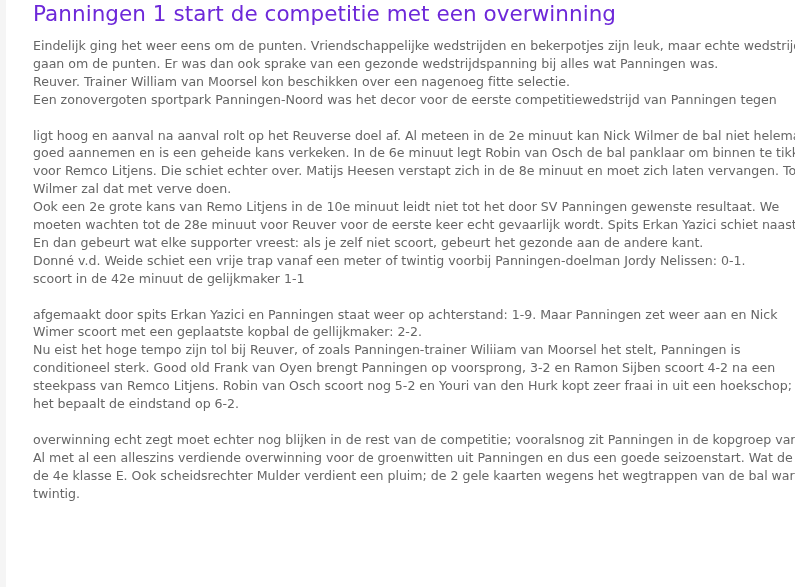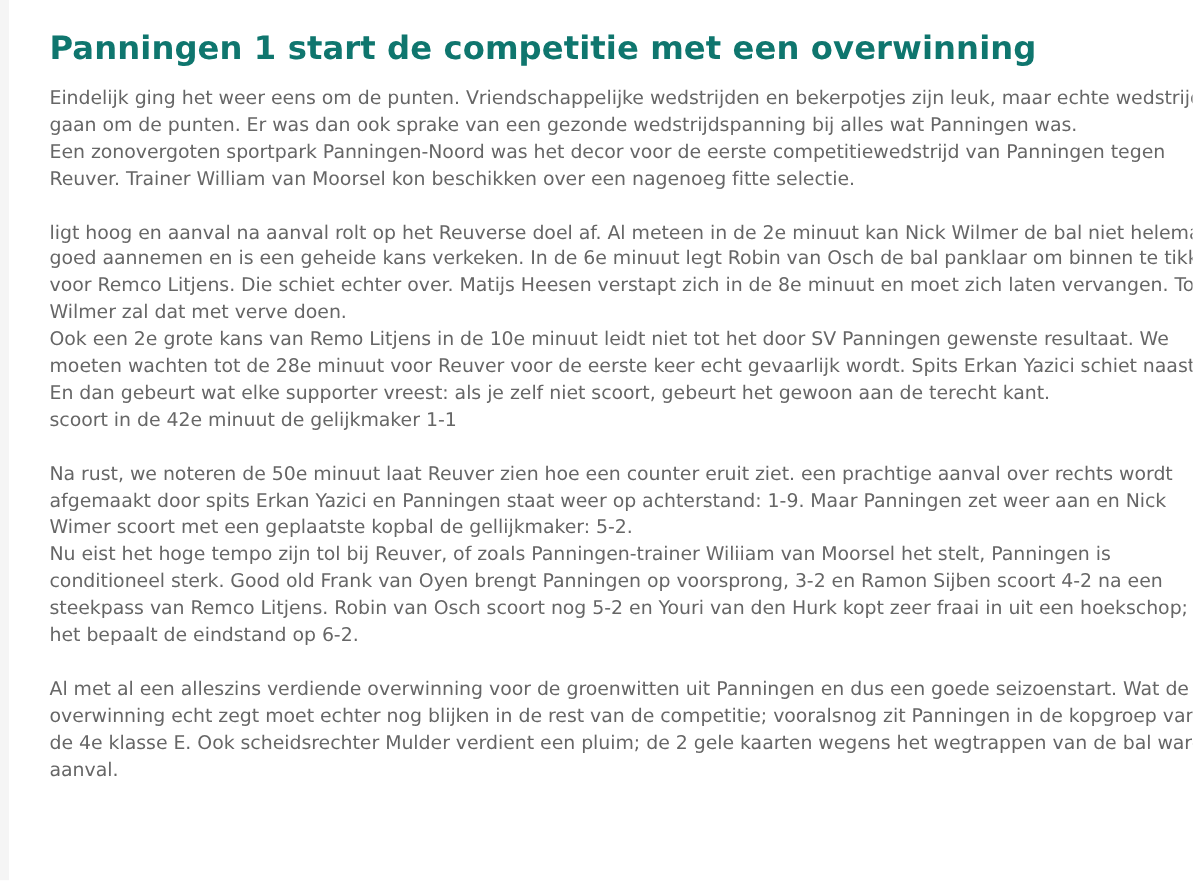--- a/index.html
+++ b/index.html
@@ -11,24 +11,23 @@
   }
   .edge {
     position: absolute; left: 0; top: 0; bottom: 0; width: 6px;
     background: #f5f5f5;
   }
   .article {
     position: absolute; left: 33px; top: 0; width: 760px;
   }
   h1 {
     margin: 0;
-    padding-top: 19px;
     font-size: 21.5px;
-    font-weight: bold;
-    color: #0f766e;
+    font-weight: normal;
+    color: #6d28d9;
     letter-spacing: 0.05px;
     line-height: 28px;
     white-space: nowrap;
   }
   .body {
     margin-top: 9px;
     font-size: 12.6px;
     line-height: 17.9px;
     color: #666666;
     letter-spacing: -0.02px;
@@ -40,42 +39,42 @@
 <body>
 
 <div class="edge"></div>
 
 <div class="article">
   <h1>Panningen 1 start de competitie met een overwinning</h1>
   <div class="body">
     <p>
       <span class="line">Eindelijk ging het weer eens om de punten. Vriendschappelijke wedstrijden en bekerpotjes zijn leuk, maar echte wedstrijden</span>
       <span class="line">gaan om de punten. Er was dan ook sprake van een gezonde wedstrijdspanning bij alles wat Panningen was.</span>
+      <span class="line">Reuver. Trainer William van Moorsel kon beschikken over een nagenoeg fitte selectie.</span>
       <span class="line">Een zonovergoten sportpark Panningen-Noord was het decor voor de eerste competitiewedstrijd van Panningen tegen</span>
-      <span class="line">Reuver. Trainer William van Moorsel kon beschikken over een nagenoeg fitte selectie.</span>
     </p>
     <p>
       <span class="line">ligt hoog en aanval na aanval rolt op het Reuverse doel af. Al meteen in de 2e minuut kan Nick Wilmer de bal niet helemaal</span>
       <span class="line">goed aannemen en is een geheide kans verkeken. In de 6e minuut legt Robin van Osch de bal panklaar om binnen te tikken</span>
       <span class="line">voor Remco Litjens. Die schiet echter over. Matijs Heesen verstapt zich in de 8e minuut en moet zich laten vervangen. Tom</span>
       <span class="line">Wilmer zal dat met verve doen.</span>
       <span class="line">Ook een 2e grote kans van Remo Litjens in de 10e minuut leidt niet tot het door SV Panningen gewenste resultaat. We</span>
       <span class="line">moeten wachten tot de 28e minuut voor Reuver voor de eerste keer echt gevaarlijk wordt. Spits Erkan Yazici schiet naast.</span>
-      <span class="line">En dan gebeurt wat elke supporter vreest: als je zelf niet scoort, gebeurt het gewoon aan de terecht kant.</span>
+      <span class="line">En dan gebeurt wat elke supporter vreest: als je zelf niet scoort, gebeurt het gezonde aan de andere kant.</span>
+      <span class="line">Donné v.d. Weide schiet een vrije trap vanaf een meter of twintig voorbij Panningen-doelman Jordy Nelissen: 0-1.</span>
       <span class="line">scoort in de 42e minuut de gelijkmaker 1-1</span>
     </p>
     <p>
-      <span class="line">Na rust, we noteren de 50e minuut laat Reuver zien hoe een counter eruit ziet. een prachtige aanval over rechts wordt</span>
       <span class="line">afgemaakt door spits Erkan Yazici en Panningen staat weer op achterstand: 1-9. Maar Panningen zet weer aan en Nick</span>
-      <span class="line">Wimer scoort met een geplaatste kopbal de gellijkmaker: 5-2.</span>
+      <span class="line">Wimer scoort met een geplaatste kopbal de gellijkmaker: 2-2.</span>
       <span class="line">Nu eist het hoge tempo zijn tol bij Reuver, of zoals Panningen-trainer Wiliiam van Moorsel het stelt, Panningen is</span>
       <span class="line">conditioneel sterk. Good old Frank van Oyen brengt Panningen op voorsprong, 3-2 en Ramon Sijben scoort 4-2 na een</span>
       <span class="line">steekpass van Remco Litjens. Robin van Osch scoort nog 5-2 en Youri van den Hurk kopt zeer fraai in uit een hoekschop;</span>
       <span class="line">het bepaalt de eindstand op 6-2.</span>
     </p>
     <p>
+      <span class="line">overwinning echt zegt moet echter nog blijken in de rest van de competitie; vooralsnog zit Panningen in de kopgroep van</span>
       <span class="line">Al met al een alleszins verdiende overwinning voor de groenwitten uit Panningen en dus een goede seizoenstart. Wat de</span>
-      <span class="line">overwinning echt zegt moet echter nog blijken in de rest van de competitie; vooralsnog zit Panningen in de kopgroep van</span>
       <span class="line">de 4e klasse E. Ook scheidsrechter Mulder verdient een pluim; de 2 gele kaarten wegens het wegtrappen van de bal waren</span>
-      <span class="line">aanval.</span>
+      <span class="line">twintig.</span>
     </p>
   </div>
 </div>
 
 </body></html>

